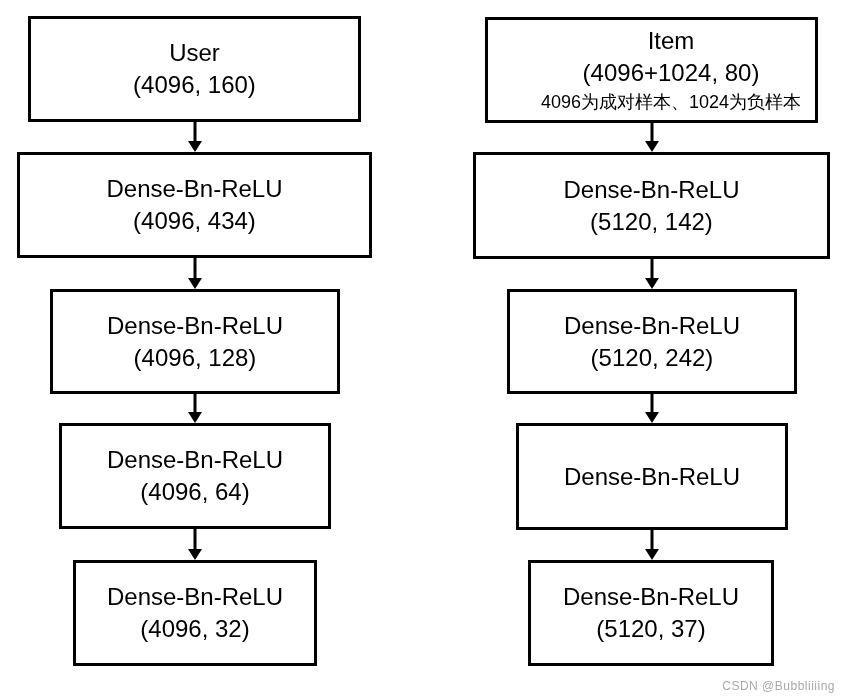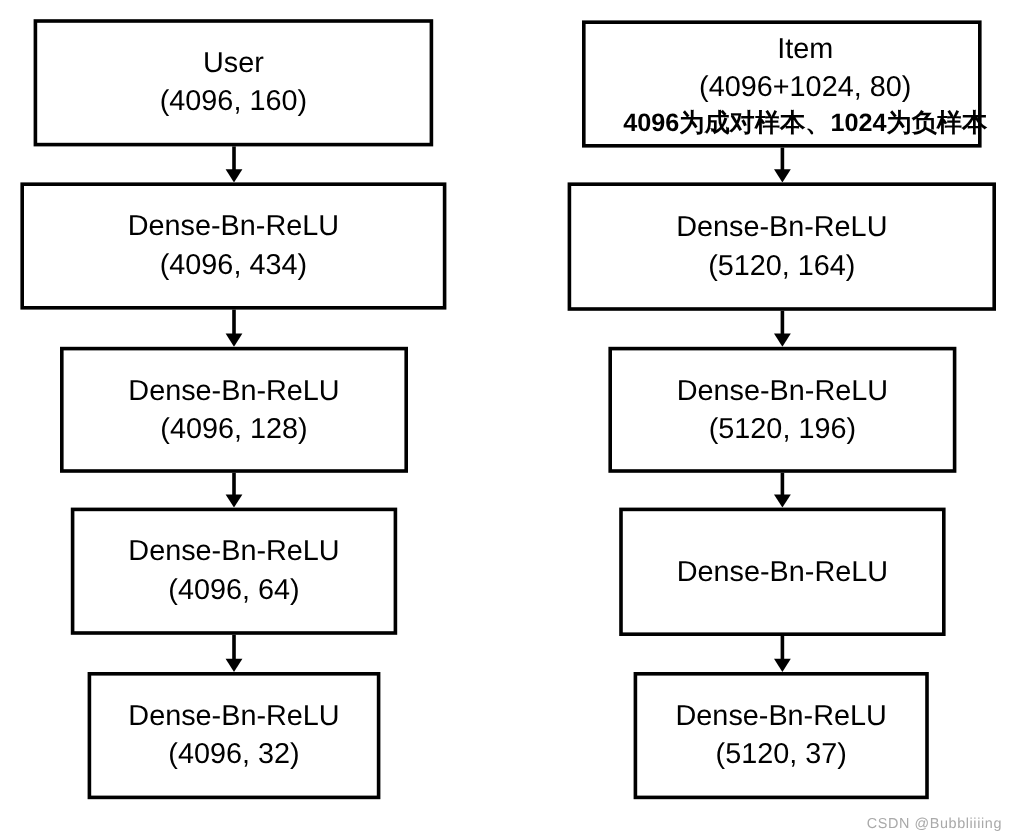--- a/index.html
+++ b/index.html
@@ -28,24 +28,23 @@
     text-align: center;
     color: #000000;
   }
   .box .title,
   .box .shape {
     font-size: 24px;
     line-height: 32px;
     white-space: nowrap;
   }
   .box .note {
-    font-size: 21px;
+    font-size: 18px;
     line-height: 27px;
     white-space: nowrap;
-    font-weight: bold;
   }
   .box .note:empty { display: none; }
   .arrow {
     position: absolute;
     width: 14px;
   }
   .arrow .line {
     position: absolute;
     top: 0;
     left: 50%;
@@ -133,32 +132,32 @@
     <div class="note">4096为成对样本、1024为负样本</div>
   </div>
 
   <div class="arrow" style="left:645px; top:123px; height:29px;">
     <div class="line" style="height:20px;"></div>
     <div class="head"></div>
   </div>
 
   <div class="box" style="left:473px; top:152px; width:357px; height:107px;">
     <div class="title">Dense-Bn-ReLU</div>
-    <div class="shape">(5120, 164)</div>
+    <div class="shape">(5120, 142)</div>
 
   </div>
 
   <div class="arrow" style="left:645px; top:259px; height:30px;">
     <div class="line" style="height:21px;"></div>
     <div class="head"></div>
   </div>
 
   <div class="box" style="left:507px; top:289px; width:290px; height:105px;">
     <div class="title">Dense-Bn-ReLU</div>
-    <div class="shape">(5120, 196)</div>
+    <div class="shape">(5120, 242)</div>
 
   </div>
 
   <div class="arrow" style="left:645px; top:394px; height:29px;">
     <div class="line" style="height:20px;"></div>
     <div class="head"></div>
   </div>
 
   <div class="box" style="left:516px; top:423px; width:272px; height:107px;">
     <div class="title">Dense-Bn-ReLU</div>

